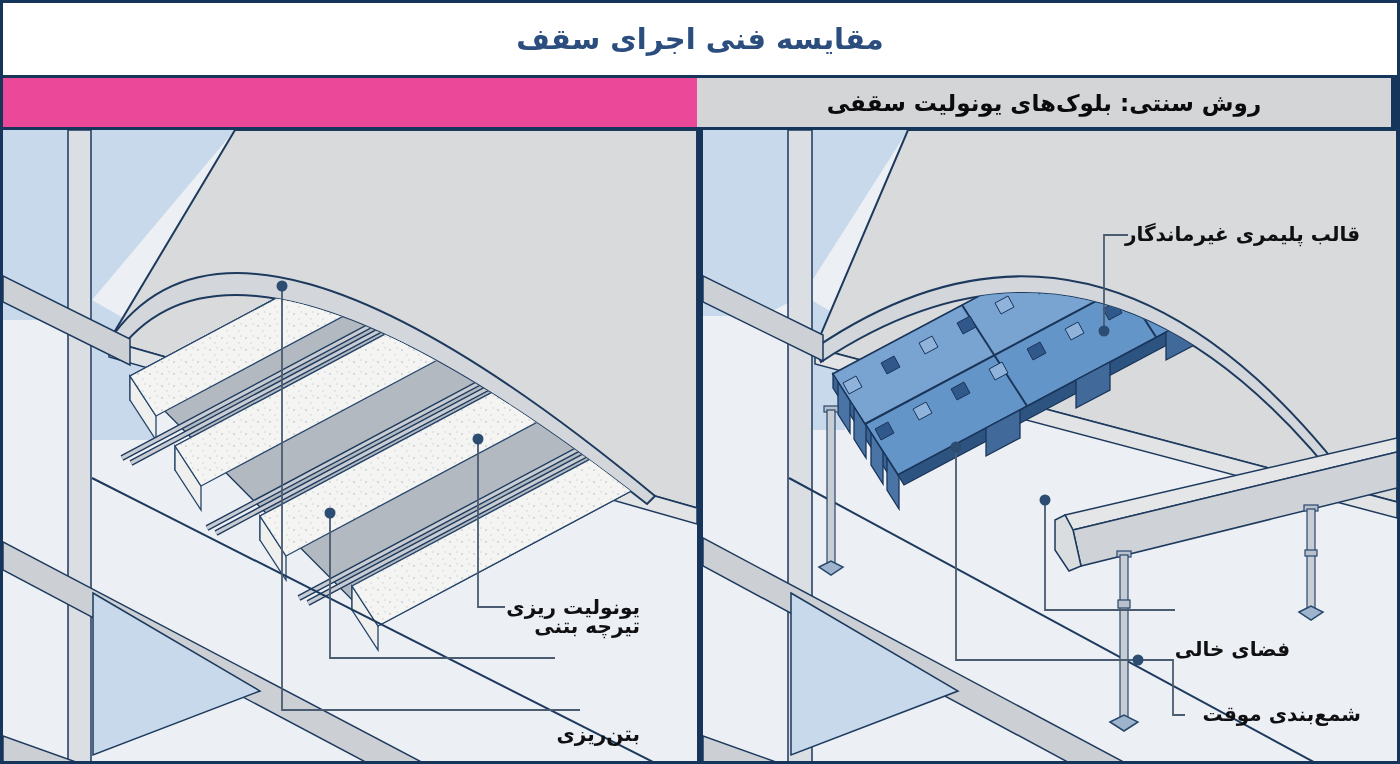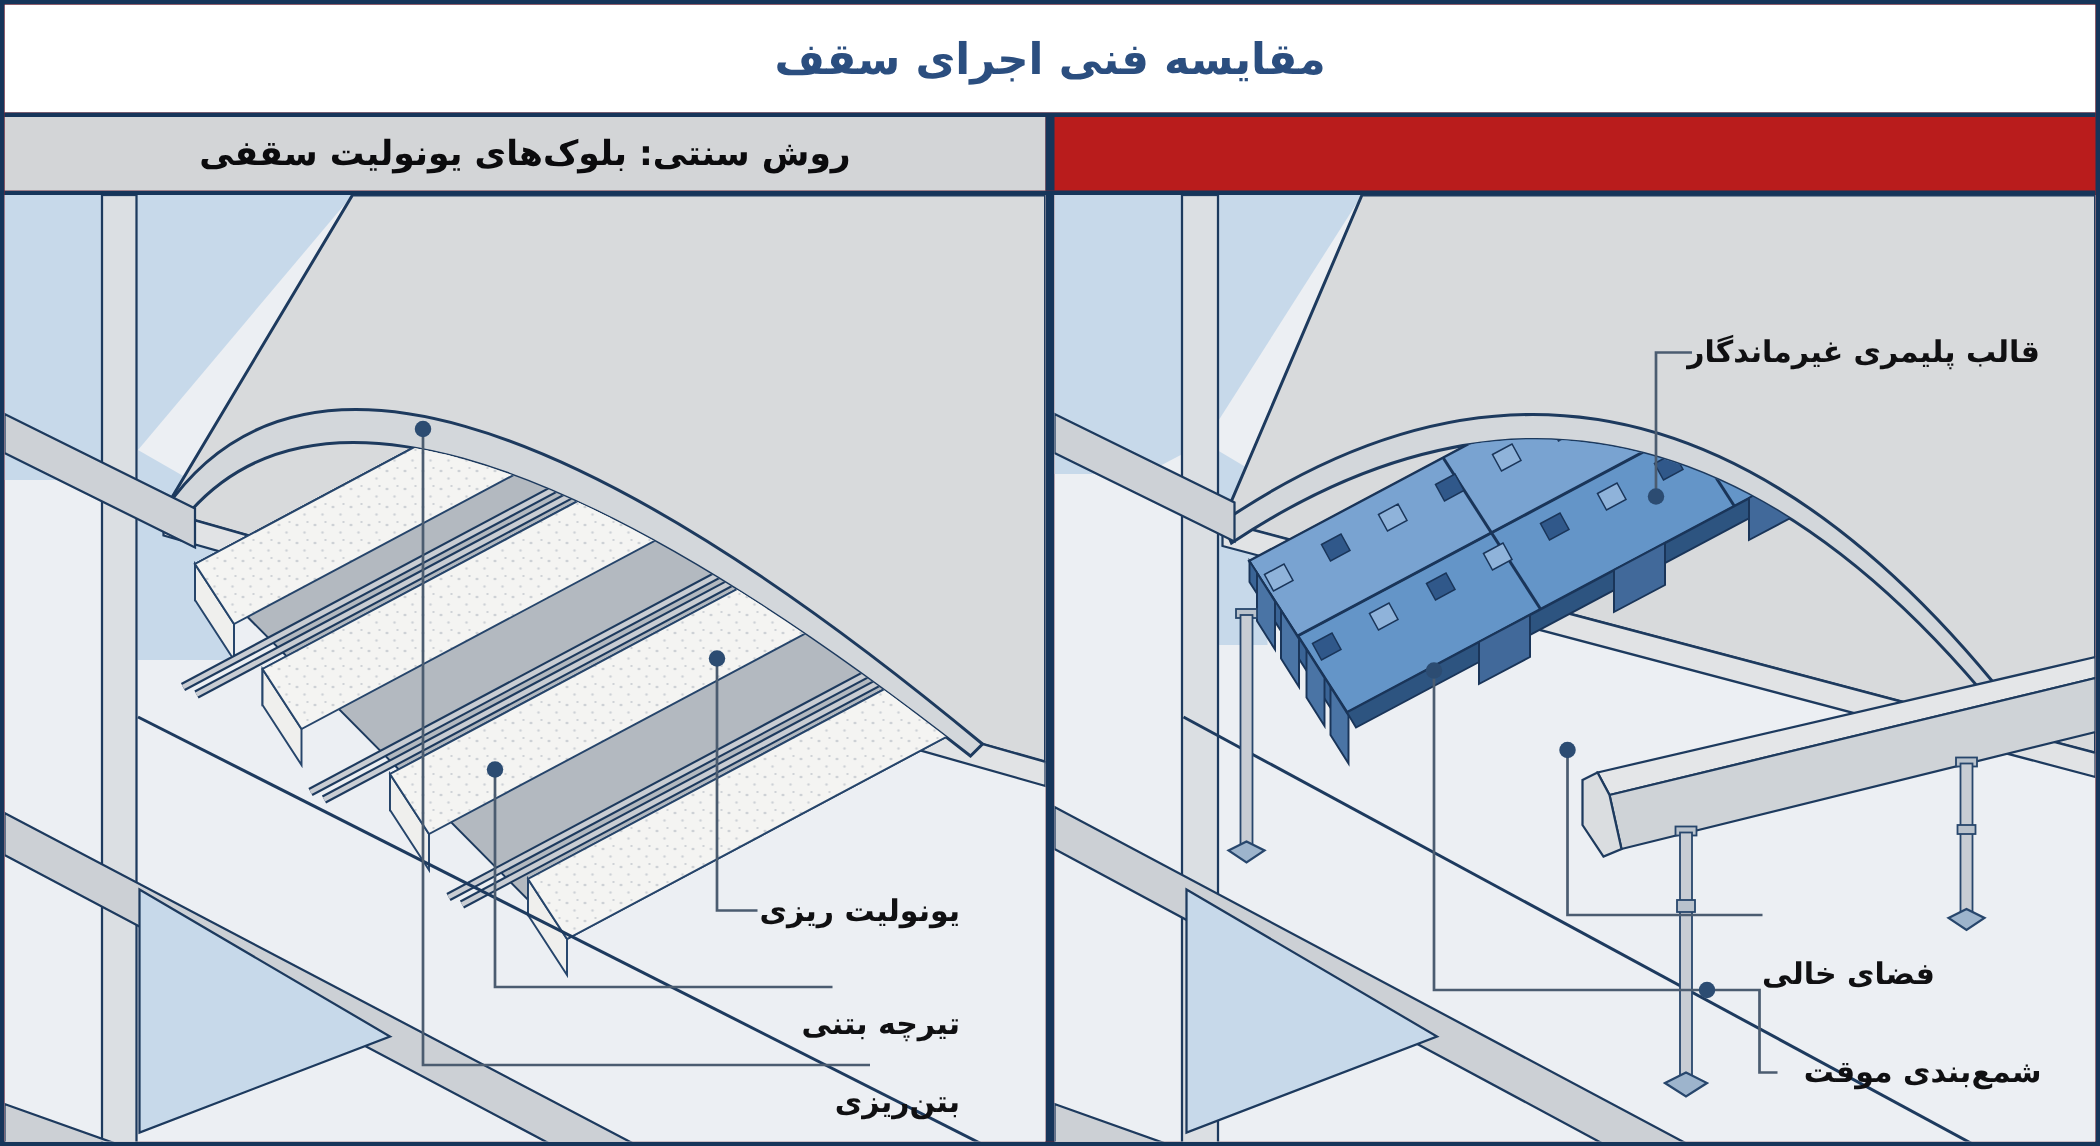--- a/index.html
+++ b/index.html
@@ -1,30 +1,30 @@
 <!DOCTYPE html>
 <html lang="fa"><head>
 <meta charset="utf-8">
 <style>
   html,body{margin:0;padding:0;background:#ffffff;}
   .frame{
     width:1400px;height:764px;box-sizing:border-box;
-    border:3px solid #16355a;background:#b91c1c;
+    border:3px solid #16355a;background:#ec4899;
     font-family:"DejaVu Sans","Liberation Sans",sans-serif;
     position:relative;overflow:hidden;
   }
   .title-band{
     height:72px;display:flex;align-items:center;justify-content:center;
     background:#ffffff;
   }
   .title-band h1{
     margin:0;font-size:29px;font-weight:bold;color:#2b4e7f;direction:rtl;
   }
   .header-row{
-    display:flex;height:49px;border-top:3px solid #16355a;border-bottom:3px solid #16355a;
+    display:flex;height:49px;border-top:3px solid #16355a;border-bottom:3px solid #16355a;justify-content:flex-end;
   }
   .header-cell{
     width:694px;display:flex;align-items:center;justify-content:center;
     font-size:23px;font-weight:bold;color:#0b0b0d;direction:rtl;
   }
   .header-trad{background:#d3d5d7;}
   .header-mod{background:#c6d8e9;}
   .vdiv{width:6px;background:#16355a;}
   .panels-row{display:flex;height:637px;}
   .panel{width:694px;height:637px;position:relative;background:#eceff3;}
@@ -138,21 +138,21 @@
           <polyline points="279,156 279,580 577,580"></polyline>
         </g>
         <g fill="#2c4c72">
           <circle cx="475" cy="309" r="5.5"></circle>
           <circle cx="327" cy="383" r="5.5"></circle>
           <circle cx="279" cy="156" r="5.5"></circle>
         </g>
       </svg>
 
       <div class="callout" style="right:57px;top:477px;">یونولیت ریزی</div>
-      <div class="callout" style="right:57px;top:552px;margin-left:31px;">تیرچه بتنی</div>
+      <div class="callout" style="right:57px;top:496px;margin-left:31px;">تیرچه بتنی</div>
       <div class="callout" style="right:57px;top:604px;margin-left:10px;">بتن‌ریزی</div>
     </div>
 
     <div class="vdiv"></div>
 
     <div class="panel">
       <svg width="694" height="637" viewBox="0 0 694 637">
         <defs>
           <clipPath id="archclipR">
             <path d="M118,232 Q401,44 648,368 L694,637 L0,637 Z"></path>

